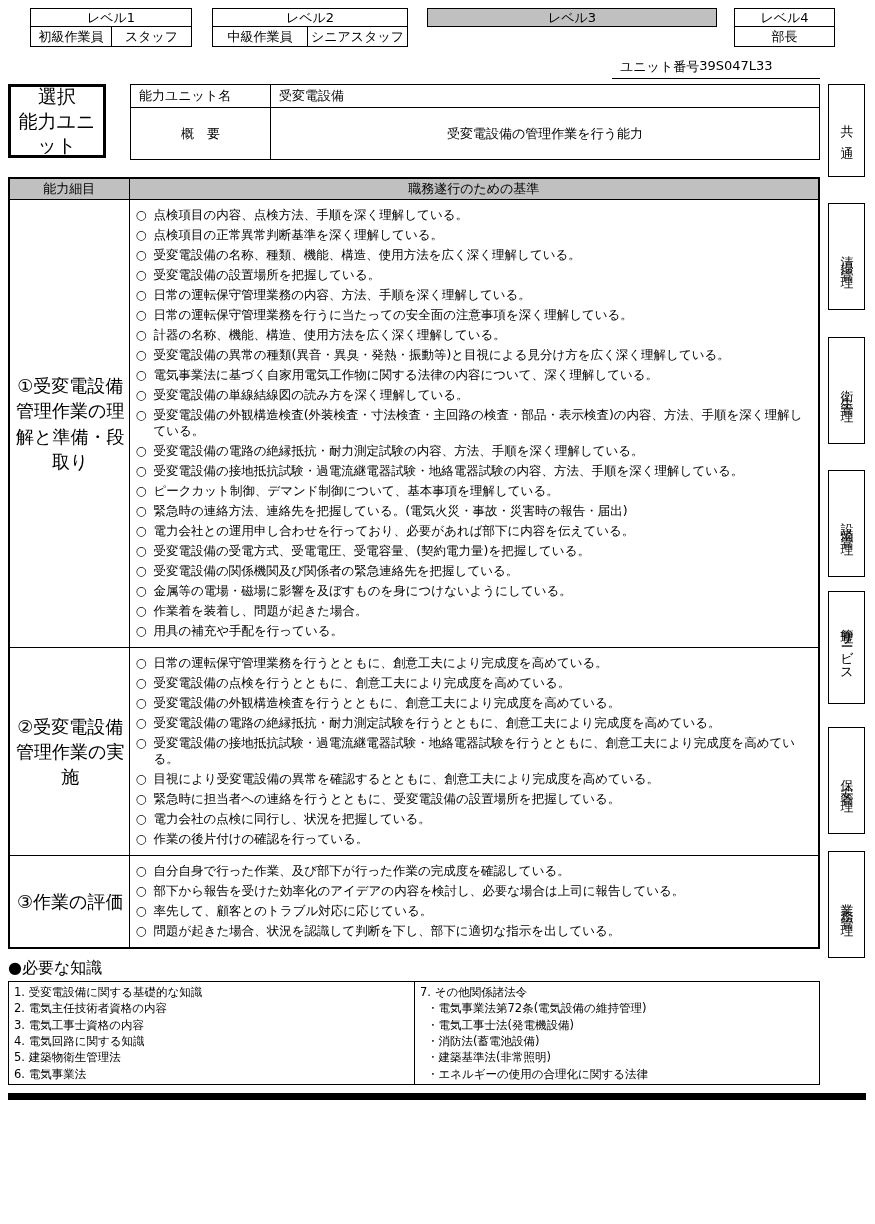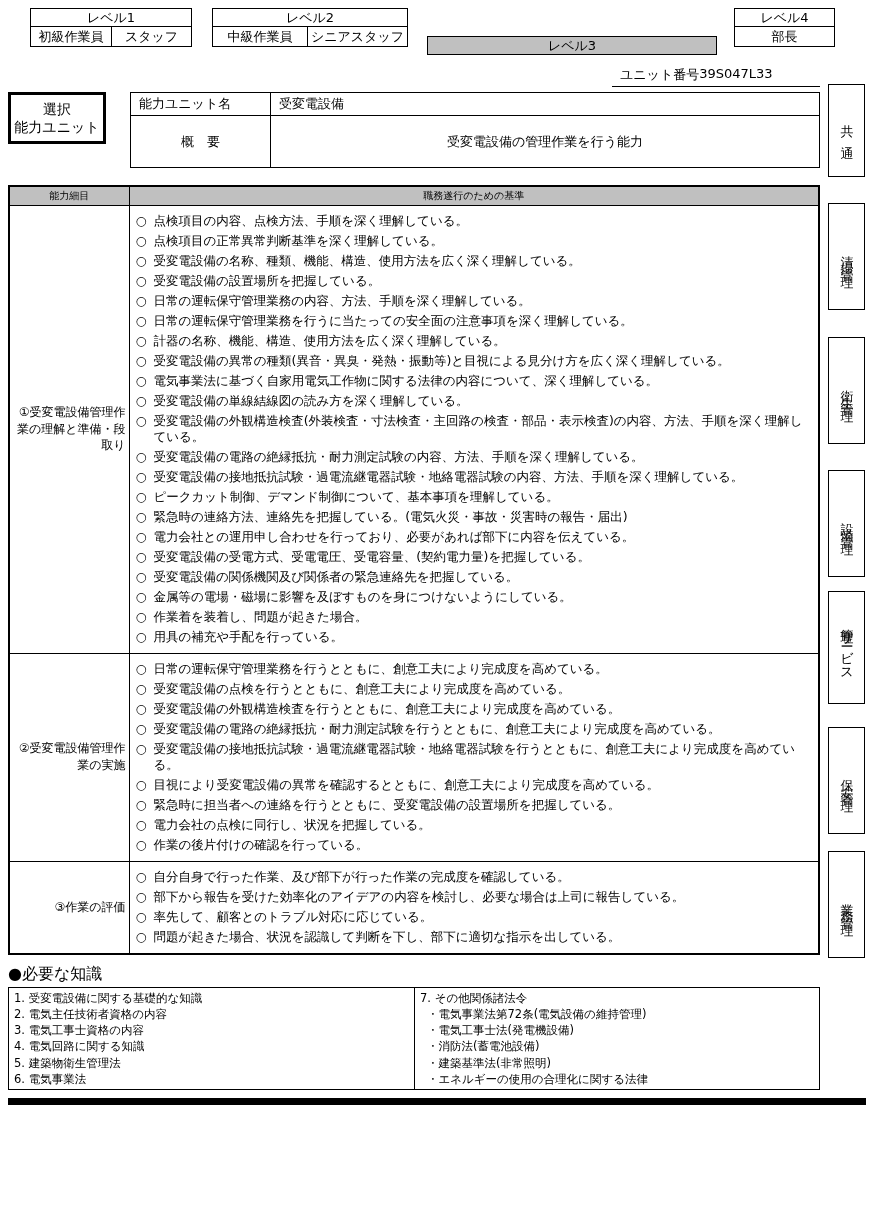--- a/index.html
+++ b/index.html
@@ -3,56 +3,56 @@
 <meta charset="utf-8">
 <style>
   html,body { margin:0; padding:0; background:#fff; color:#000;
     font-family:"DejaVu Sans","Liberation Sans",sans-serif; }
   .page { position:relative; width:875px; min-height:1224px; background:#fff; overflow:hidden; }
 
   
   .levels-row { display:flex; padding-top:8px; align-items:flex-start; }
   .lvl1 { margin-left:30px; width:162px; }
   .lvl2 { margin-left:20px; width:196px; }
-  .lvl3 { margin-left:19px; width:290px;margin-top:28px; }
+  .lvl3 { margin-left:19px; width:290px; }
   .lvl4 { margin-left:17px; width:101px; }
   .lvl-header { box-sizing:border-box; border:1px solid #000; height:19px; line-height:17px;
     text-align:center; font-size:13px; }
   .lvl-cells { display:flex; margin-top:-1px; }
   .lvl-cell { box-sizing:border-box; border:1px solid #000; height:21px; line-height:19px;
     text-align:center; font-size:13px; overflow:hidden; white-space:nowrap; }
   .lvl-cell + .lvl-cell { margin-left:-1px; }
   .hl { background:var(--hl,#c0c0c0); }
 
   
   .unit-number { margin:11px 0 0 612px; width:208px; box-sizing:border-box;
     border-bottom:1px solid #000; font-size:13px; padding:0 2px 2px 8px; display:flex; }
 
   
   .unit-row { display:flex; margin-top:5px; align-items:flex-start; }
-  .select-box { box-sizing:border-box; margin-left:8px; width:98px; height:52px; border:3px solid #000;
+  .select-box { box-sizing:border-box; margin-left:8px; width:98px; height:74px; border:3px solid #000;
     display:flex; flex-direction:column; justify-content:center; align-items:center;
-    font-size:14px; line-height:1.3; text-align:center; }
+    font-size:19px; line-height:1.3; text-align:center; }
   .unit-table { margin-left:24px; border-collapse:collapse; width:690px; table-layout:fixed; }
   .unit-table td { border:1px solid #000; font-size:13px; padding:2px 8px; box-sizing:border-box; }
   .ut-label-col { width:140px; }
   .ut-name-row td { height:22px; }
   .ut-sum-row td { height:52px; }
   .ut-sum-label { text-align:center; vertical-align:middle; }
   .ut-sum-value { vertical-align:middle;text-align:center; }
 
   
   .main-table { border-collapse:collapse; margin:17px 0 0 8px; width:812px; table-layout:fixed;
     border:2px solid #000; }
   .main-table th, .main-table td { border:1px solid #000; box-sizing:border-box; }
-  .main-table th { background:var(--hl,#c0c0c0); font-weight:normal; font-size:10px;
+  .main-table th { background:var(--hl,#c0c0c0); font-weight:normal; font-size:13px;
     height:19px; padding:1px; }
   .col-cat { width:120px; }
-  .cat-cell { vertical-align:middle; font-size:12px; padding:4px 3px 4px 5px; line-height:1.4;
-    text-align:right; }
+  .cat-cell { vertical-align:middle; font-size:18px; padding:4px 3px 4px 5px; line-height:1.4;
+    text-align:center; }
   .std-cell { padding:3px 4px 4px 6px; vertical-align:top; }
   .std-item { display:flex; gap:7px; margin:4px 0; font-size:12.5px; line-height:1.28; }
   .marker { flex:0 0 auto; }
 
   
   .knowledge-title { margin:9px 0 2px 8px; font-size:16px; }
   .knowledge-table { border-collapse:collapse; margin-left:8px; width:812px; table-layout:fixed;
     border:1px solid #000; }
   .knowledge-table td { border:1px solid #000; vertical-align:top; padding:2px 4px 2px 5px;
     font-size:11.5px; line-height:1.42; box-sizing:border-box; }

